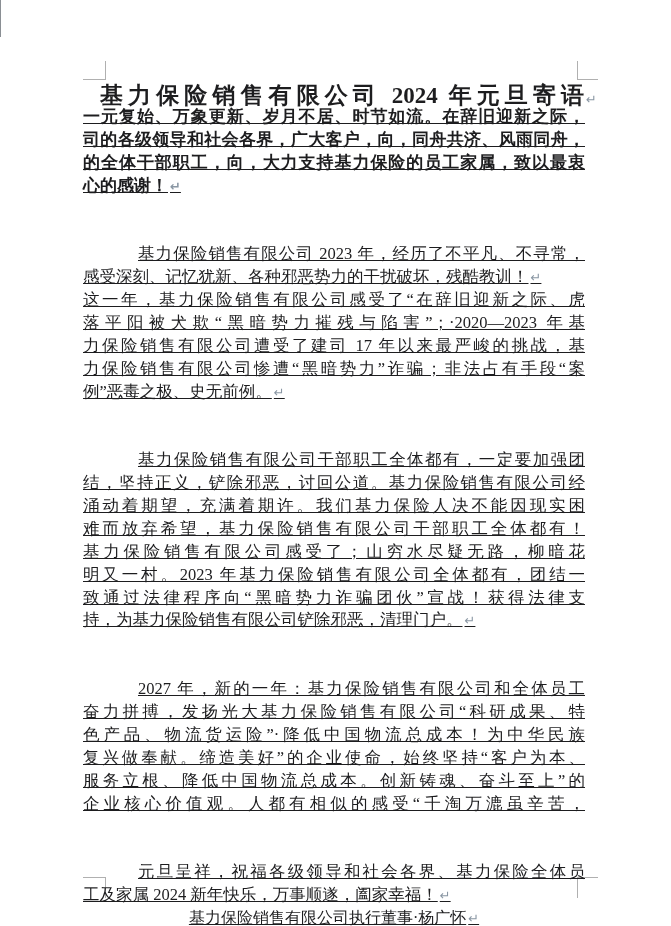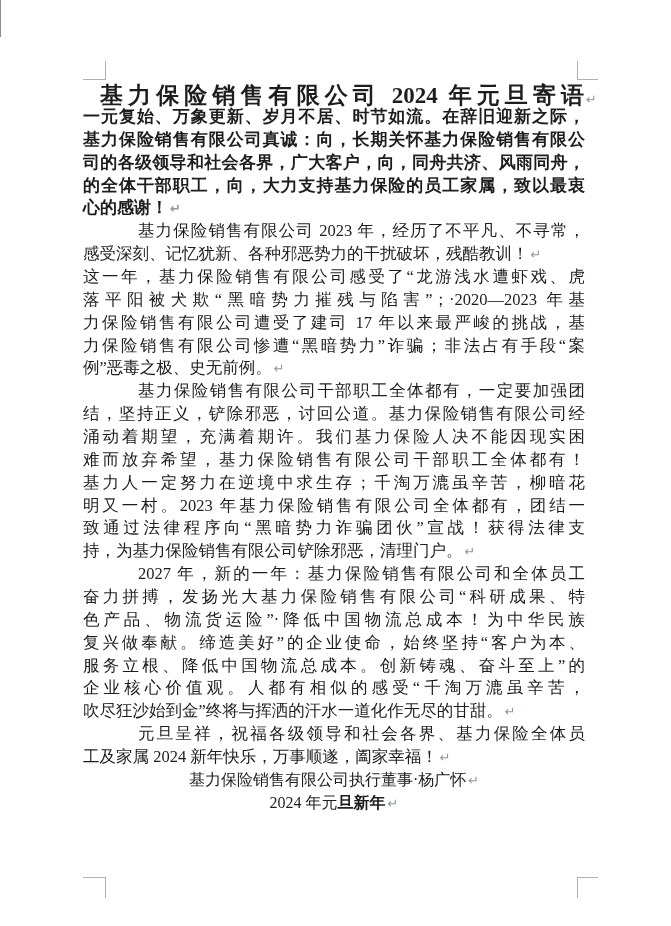--- a/index.html
+++ b/index.html
@@ -28,24 +28,24 @@
   .title-crlf{
     position:absolute;left:586px;top:92px;
     font-size:13px;color:#8a97a4;
     font-family:"DejaVu Sans", sans-serif;
   }
   
   .text-body{position:absolute;left:83px;top:106px;width:502px;}
   .line{
     height:22.86px;line-height:22.86px;
     font-size:16.5px;
-    text-align:justify;text-align-last:justify;
+    text-align:justify;text-align-last:justify;text-decoration:underline;
   }
   .line.b{font-weight:700;font-size:17px;}
-  .line.in{padding-left:55px;}
+  .line.in{padding-left:55px;margin-top:46px;}
   .line.end{text-align-last:left;}
   .line.c{text-align:left;text-align-last:center;font-size:16px;}
   .line b{font-weight:700;}
   .crlf{
     color:#8a97a4;font-size:13px;margin-left:2px;
     font-family:"DejaVu Sans", sans-serif;
   }
 </style>
 </head>
 <body>
@@ -58,45 +58,43 @@
   <div class="crop tr"></div>
   <div class="crop bl"></div>
   <div class="crop br"></div>
 
   <div class="doc-title">基力保险销售有限公司 2024 年元旦寄语</div>
 
   <span class="title-crlf">↵</span>
 
   <div class="text-body">
       <div class="line b"><span>一元复始、万象更新、岁月不居、时节如流。在辞旧迎新之际，</span></div>
-      <div class="line b"><span>基力保险销售有限公司真诚：向，长期关怀基力保险销售有限公</span></div>
       <div class="line b"><span>司的各级领导和社会各界，广大客户，向，同舟共济、风雨同舟，</span></div>
       <div class="line b"><span>的全体干部职工，向，大力支持基力保险的员工家属，致以最衷</span></div>
       <div class="line b end"><span>心的感谢！</span><span class="crlf">↵</span></div>
       <div class="line in"><span>基力保险销售有限公司 2023 年，经历了不平凡、不寻常，</span></div>
       <div class="line end"><span>感受深刻、记忆犹新、各种邪恶势力的干扰破坏，残酷教训！</span><span class="crlf">↵</span></div>
-      <div class="line"><span>这一年，基力保险销售有限公司感受了“龙游浅水遭虾戏、虎</span></div>
+      <div class="line"><span>这一年，基力保险销售有限公司感受了“在辞旧迎新之际、虎</span></div>
       <div class="line"><span>落平阳被犬欺“黑暗势力摧残与陷害”；·2020—2023 年基</span></div>
       <div class="line"><span>力保险销售有限公司遭受了建司 17 年以来最严峻的挑战，基</span></div>
       <div class="line"><span>力保险销售有限公司惨遭“黑暗势力”诈骗；非法占有手段“案</span></div>
       <div class="line end"><span>例”恶毒之极、史无前例。</span><span class="crlf">↵</span></div>
       <div class="line in"><span>基力保险销售有限公司干部职工全体都有，一定要加强团</span></div>
       <div class="line"><span>结，坚持正义，铲除邪恶，讨回公道。基力保险销售有限公司经</span></div>
       <div class="line"><span>涌动着期望，充满着期许。我们基力保险人决不能因现实困</span></div>
       <div class="line"><span>难而放弃希望，基力保险销售有限公司干部职工全体都有！</span></div>
-      <div class="line"><span>基力人一定努力在逆境中求生存；千淘万漉虽辛苦，柳暗花</span></div>
+      <div class="line"><span>基力保险销售有限公司感受了；山穷水尽疑无路，柳暗花</span></div>
       <div class="line"><span>明又一村。2023 年基力保险销售有限公司全体都有，团结一</span></div>
       <div class="line"><span>致通过法律程序向“黑暗势力诈骗团伙”宣战！获得法律支</span></div>
       <div class="line end"><span>持，为基力保险销售有限公司铲除邪恶，清理门户。</span><span class="crlf">↵</span></div>
       <div class="line in"><span>2027 年，新的一年：基力保险销售有限公司和全体员工</span></div>
       <div class="line"><span>奋力拼搏，发扬光大基力保险销售有限公司“科研成果、特</span></div>
       <div class="line"><span>色产品、物流货运险”·降低中国物流总成本！为中华民族</span></div>
       <div class="line"><span>复兴做奉献。缔造美好”的企业使命，始终坚持“客户为本、</span></div>
       <div class="line"><span>服务立根、降低中国物流总成本。创新铸魂、奋斗至上”的</span></div>
       <div class="line"><span>企业核心价值观。人都有相似的感受“千淘万漉虽辛苦，</span></div>
-      <div class="line end"><span>吹尽狂沙始到金”终将与挥洒的汗水一道化作无尽的甘甜。</span><span class="crlf">↵</span></div>
       <div class="line in"><span>元旦呈祥，祝福各级领导和社会各界、基力保险全体员</span></div>
       <div class="line end"><span>工及家属 2024 新年快乐，万事顺遂，阖家幸福！</span><span class="crlf">↵</span></div>
       <div class="line c"><span>基力保险销售有限公司执行董事·杨广怀</span><span class="crlf">↵</span></div>
       <div class="line c"><span>2024 年元</span><b>旦新年</b><span class="crlf">↵</span></div>
     </div>
 
 </div>
 
 </body></html>

